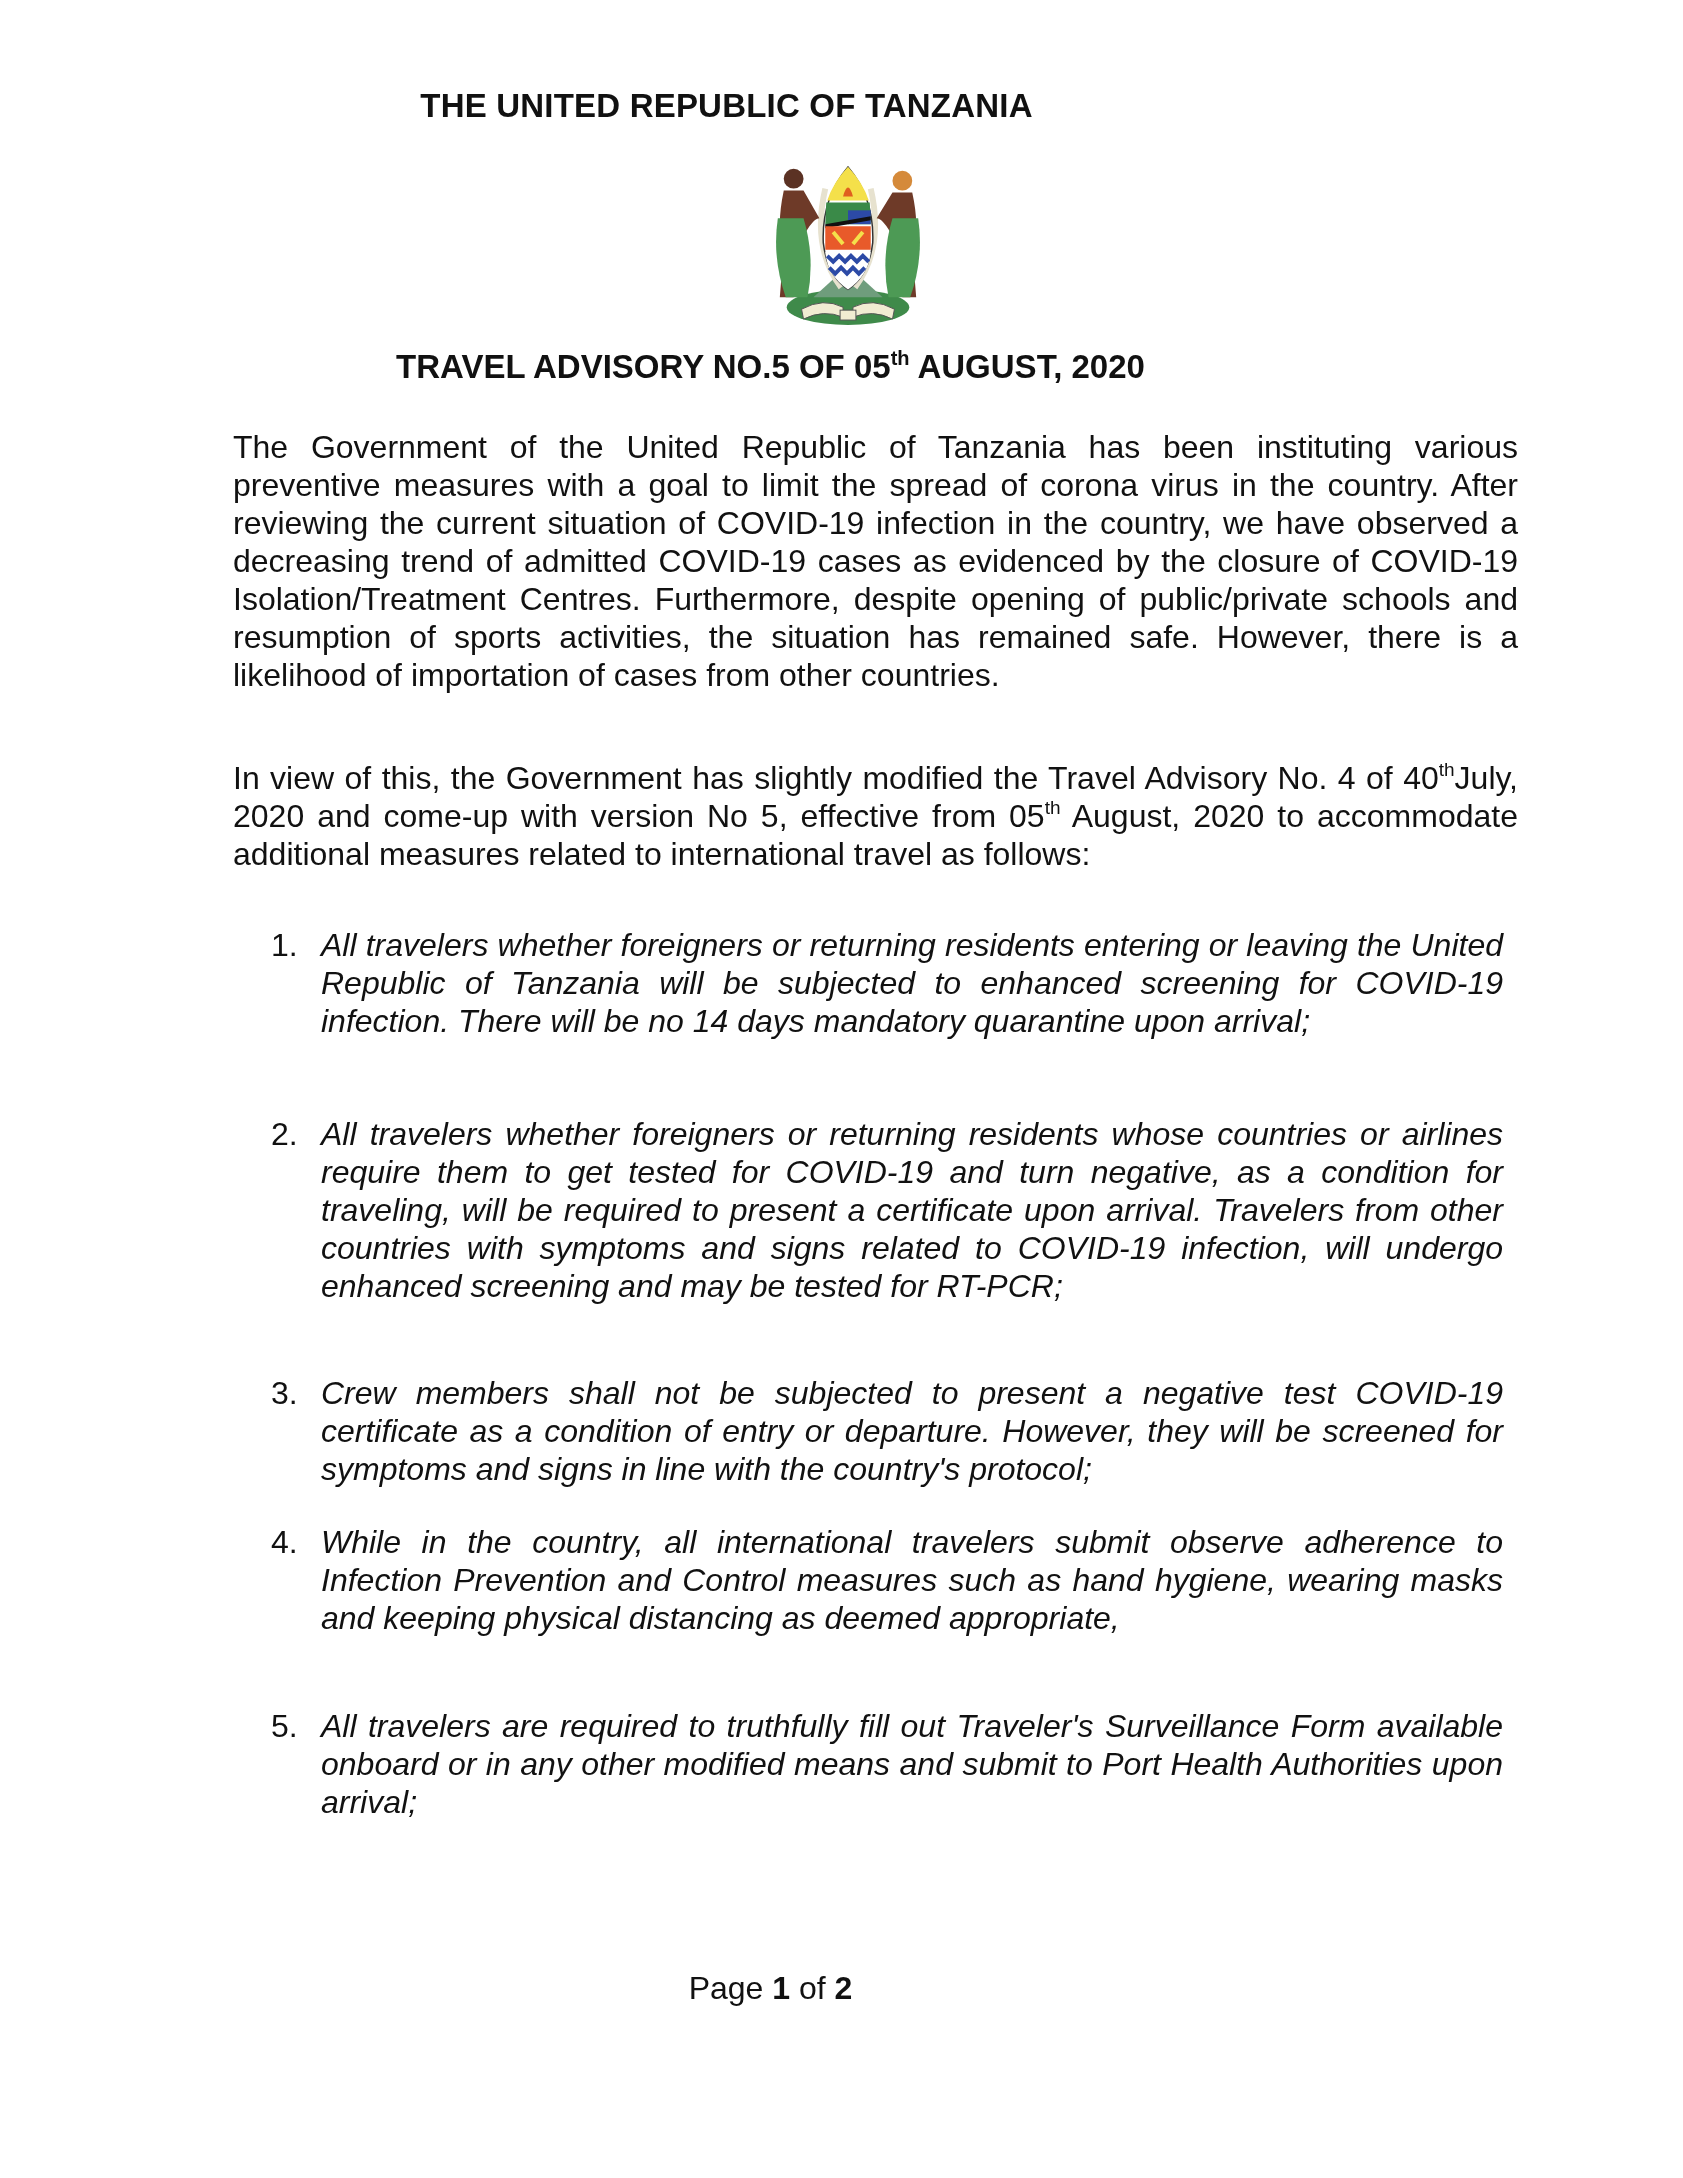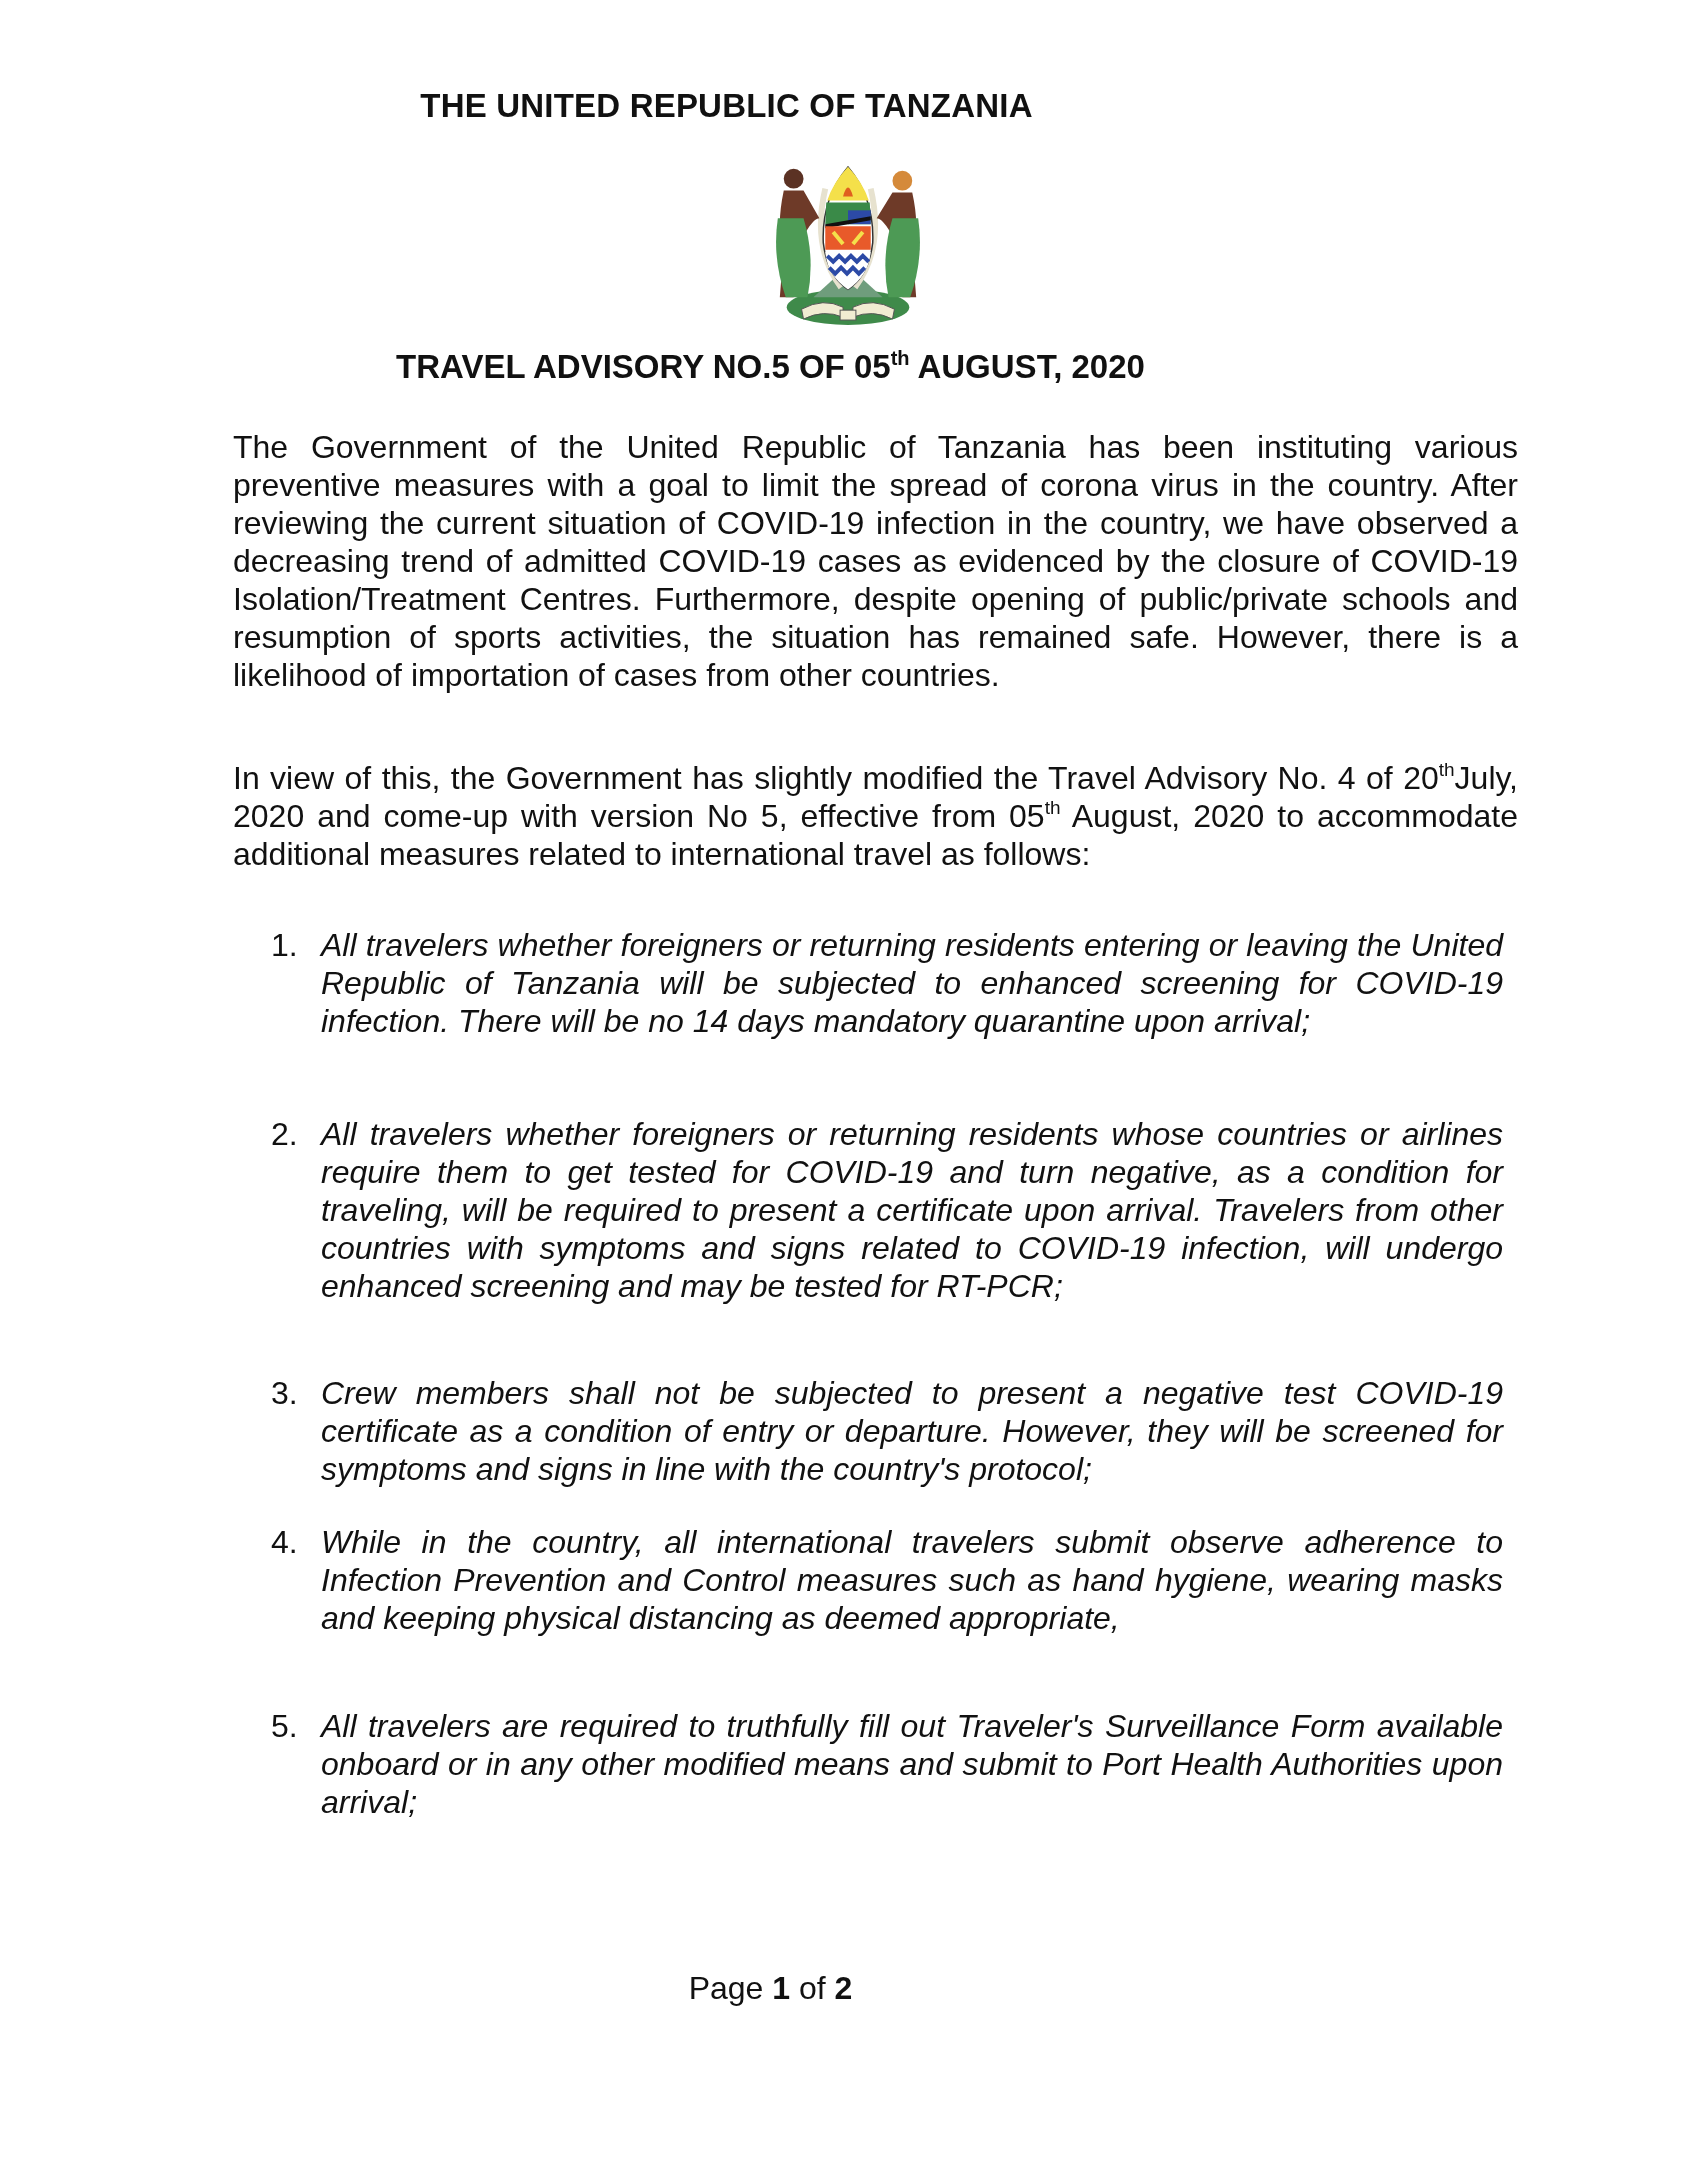--- a/index.html
+++ b/index.html
@@ -63,21 +63,21 @@
     <circle cx="140" cy="32" r="10" fill="#d58a3a"></circle>
     <path d="M150 44 Q158 80 150 100 L154 150 L140 150 L136 100 Q122 70 114 70 L130 44 Z" fill="#6e3a28"></path>
     <path d="M156 70 Q162 110 148 150 L126 150 Q118 110 130 70 Z" fill="#4d9a55"></path>
   </svg>
 </div>
 
 <div class="center advisory-title"><span>TRAVEL ADVISORY NO.5 OF 05</span><sup>th</sup><span> AUGUST, 2020</span></div>
 
 <p class="para p1">The Government of the United Republic of Tanzania has been instituting various preventive measures with a goal to limit the spread of corona virus in the country. After reviewing the current situation of COVID-19 infection in the country, we have observed a decreasing trend of admitted COVID-19 cases as evidenced by the closure of COVID-19 Isolation/Treatment Centres. Furthermore, despite opening of public/private schools and resumption of sports activities, the situation has remained safe. However, there is a likelihood of importation of cases from other countries.</p>
 
-<p class="para p2"><span>In view of this, the Government has slightly modified the Travel Advisory No. 4 of 20</span><sup>th</sup><span>July, 2020 and come-up with version No 5, effective from 05</span><sup>th</sup><span> August, 2020 to accommodate additional measures related to international travel as follows:</span></p>
+<p class="para p2"><span>In view of this, the Government has slightly modified the Travel Advisory No. 4 of 40</span><sup>th</sup><span>July, 2020 and come-up with version No 5, effective from 05</span><sup>th</sup><span> August, 2020 to accommodate additional measures related to international travel as follows:</span></p>
 
 <div class="item i1">
   <span class="num">1.</span>
   <span class="txt">All travelers whether foreigners or returning residents entering or leaving the United Republic of Tanzania will be subjected to enhanced screening for COVID-19 infection. There will be no 14 days mandatory quarantine upon arrival;</span>
 </div>
 <div class="item i2">
   <span class="num">2.</span>
   <span class="txt">All travelers whether foreigners or returning residents whose countries or airlines require them to get tested for COVID-19 and turn negative, as a condition for traveling, will be required to present a certificate upon arrival. Travelers from other countries with symptoms and signs related to COVID-19 infection, will undergo enhanced screening and may be tested for RT-PCR;</span>
 </div>
 <div class="item i3">

